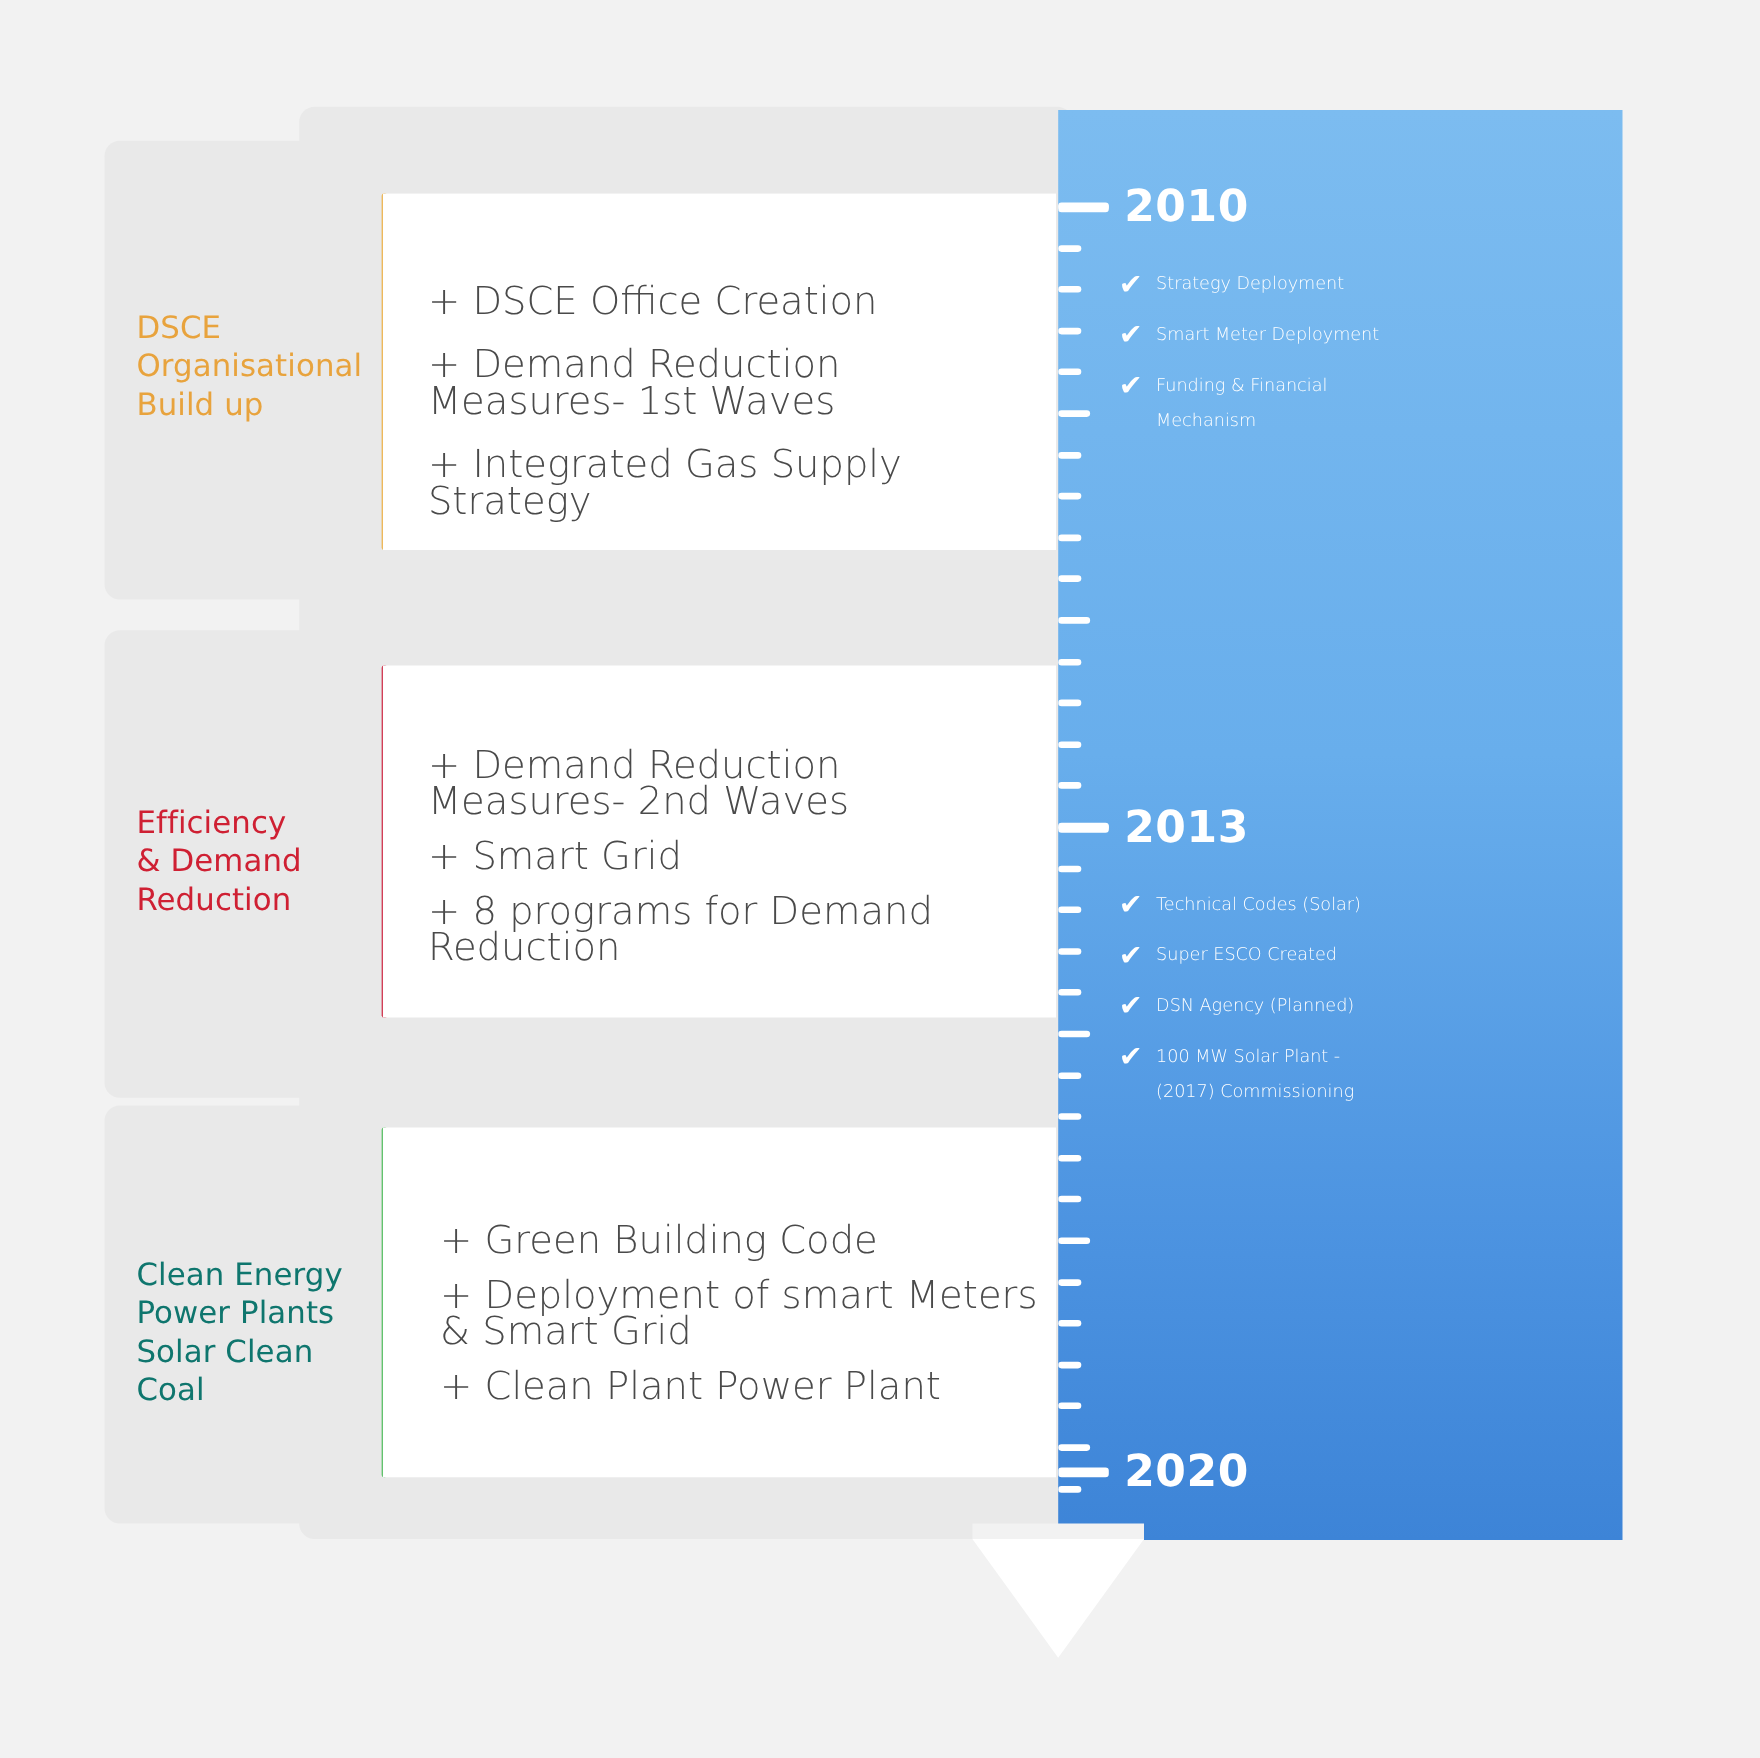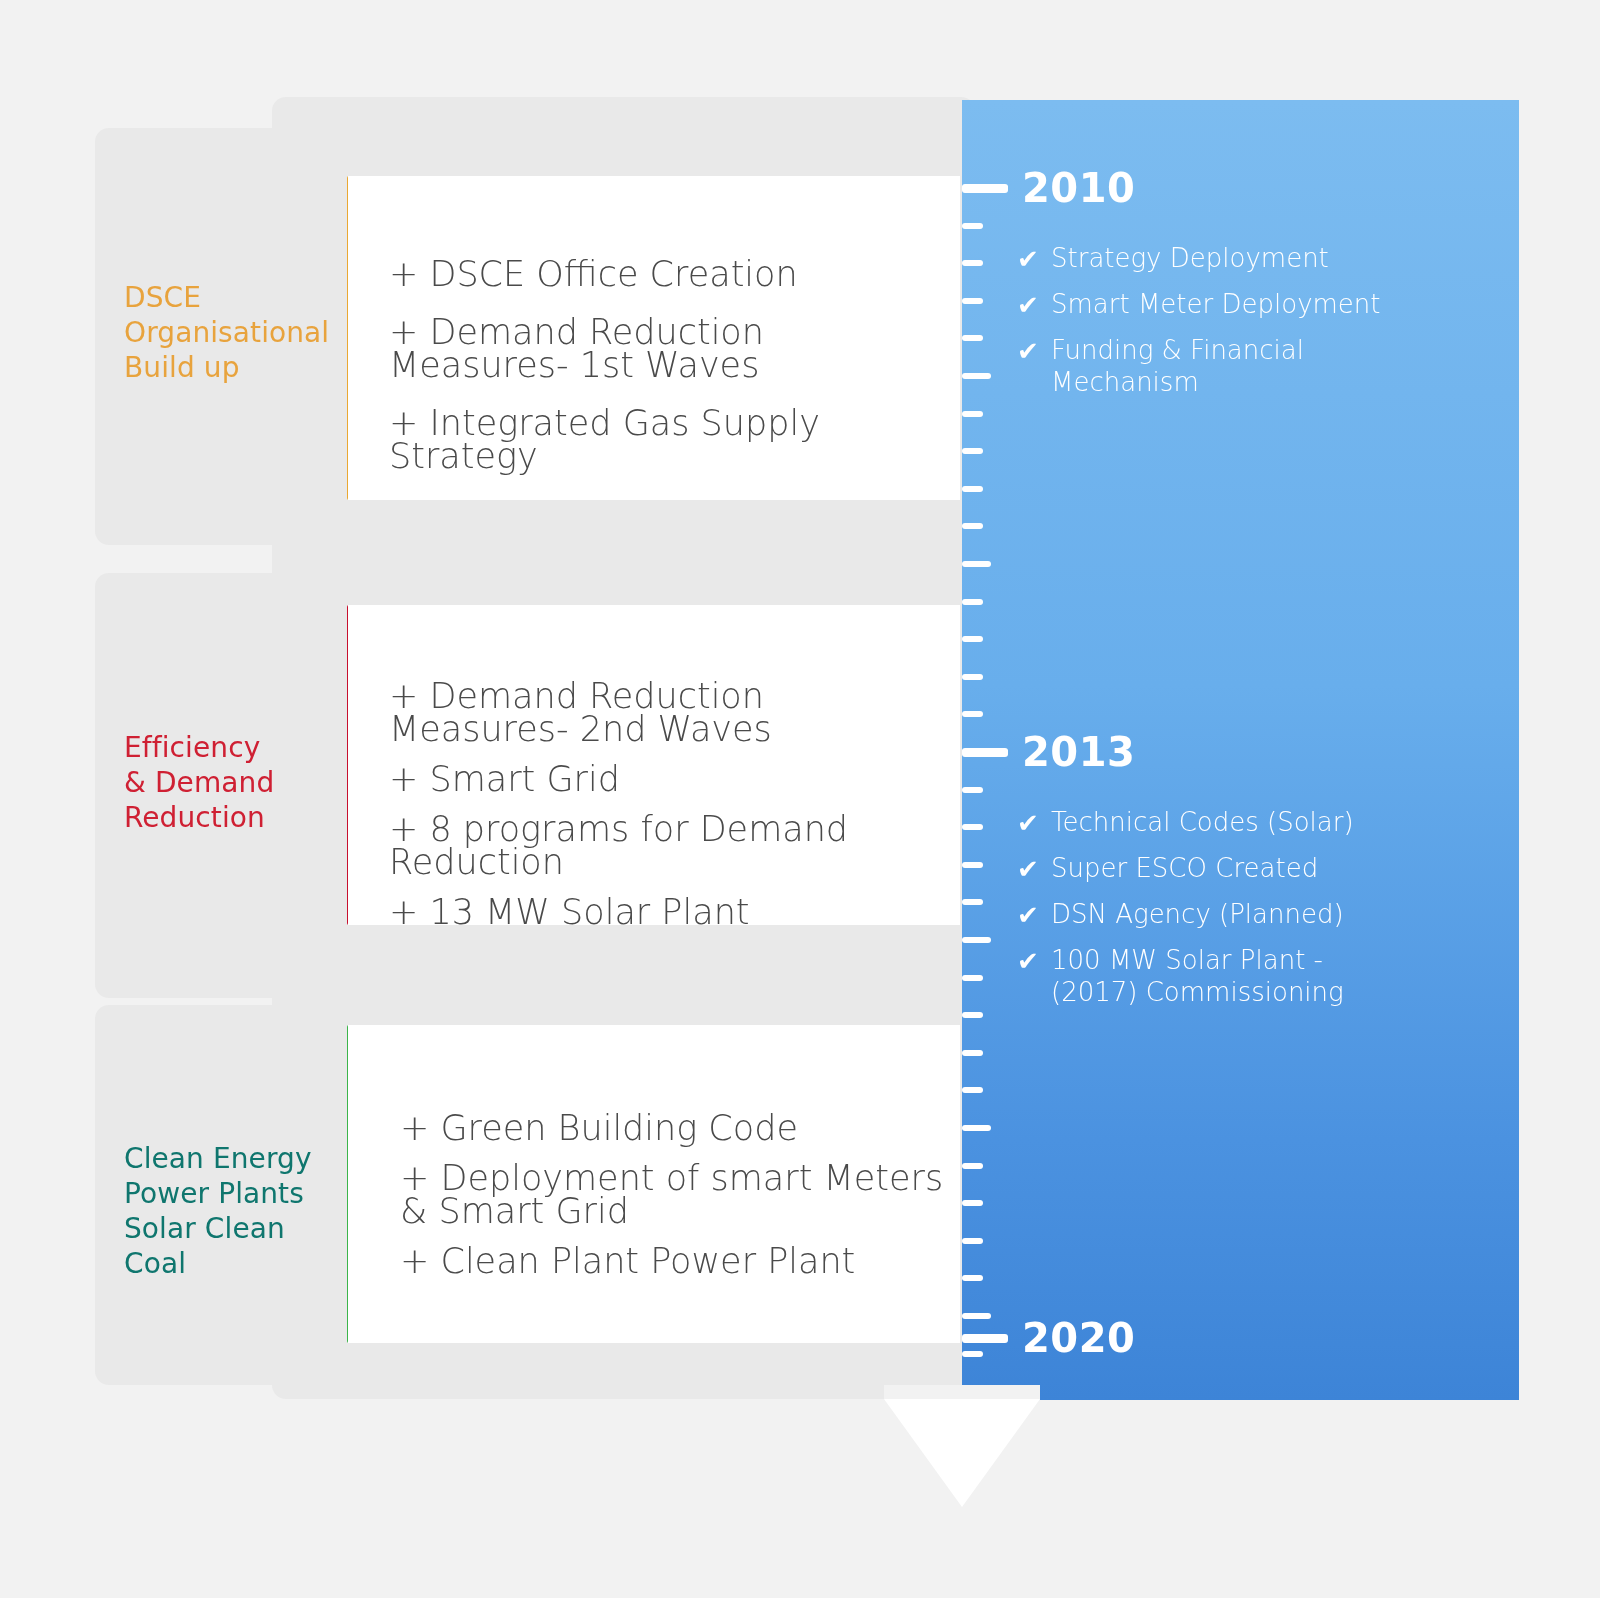--- a/index.html
+++ b/index.html
@@ -94,21 +94,20 @@
 
   
   .timeline {
     position: absolute;
     left: 962px;
     top: 100px;
     width: 513px;
     height: 1300px;
     background: linear-gradient(180deg, #7cbcf0 0%, #68aeec 45%, #4b92e0 80%, #3d84d7 100%);
     overflow: hidden;
-    padding-left: 44px;
   }
   .ruler {
     position: absolute;
     left: 0;
     top: 0;
     width: 60px;
     height: 100%;
   }
   .tick {
     position: absolute;
@@ -144,21 +143,21 @@
   .check-icon {
     flex: 0 0 auto;
     width: 34px;
     margin-top: 4px;
     color: #ffffff;
     font-size: 26px;
     font-weight: bold;
     line-height: 1;
   }
   .check-label {
-    font-size: 26px;
+    font-size: 16px;
     line-height: 32px;
     color: #ffffff;
     font-weight: 300;
     white-space: pre-line;
   }
 
   
   .down-arrow {
     position: absolute;
     left: 884px;
@@ -208,21 +207,20 @@
 <div class="bullets b1">
   <div class="bullet">+ DSCE Office  Creation</div>
   <div class="bullet">+ Demand Reduction Measures- 1st Waves</div>
   <div class="bullet">+ Integrated  Gas Supply Strategy</div>
 </div>
 
 <div class="bullets b2">
   <div class="bullet">+ Demand Reduction Measures- 2nd Waves</div>
   <div class="bullet">+ Smart Grid</div>
   <div class="bullet">+ 8 programs for Demand Reduction</div>
-  <div class="bullet">+ 13 MW Solar Plant</div>
 </div>
 
 <div class="bullets b3">
   <div class="bullet">+ Green Building Code</div>
   <div class="bullet">+ Deployment of smart Meters
    &amp; Smart Grid</div>
   <div class="bullet">+ Clean Plant Power Plant</div>
 </div>
 
 <div class="timeline">

